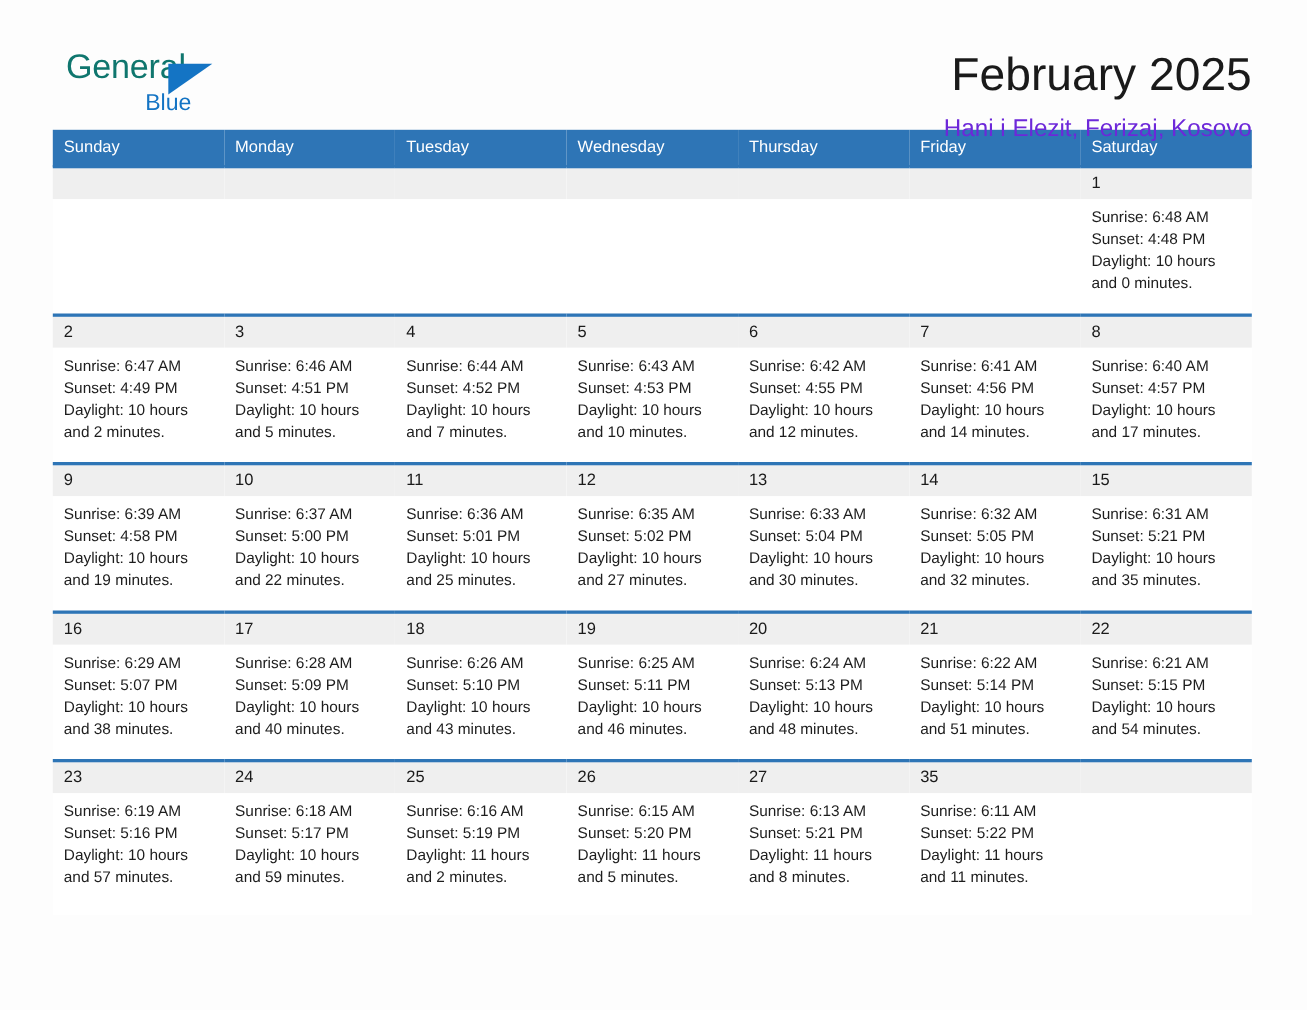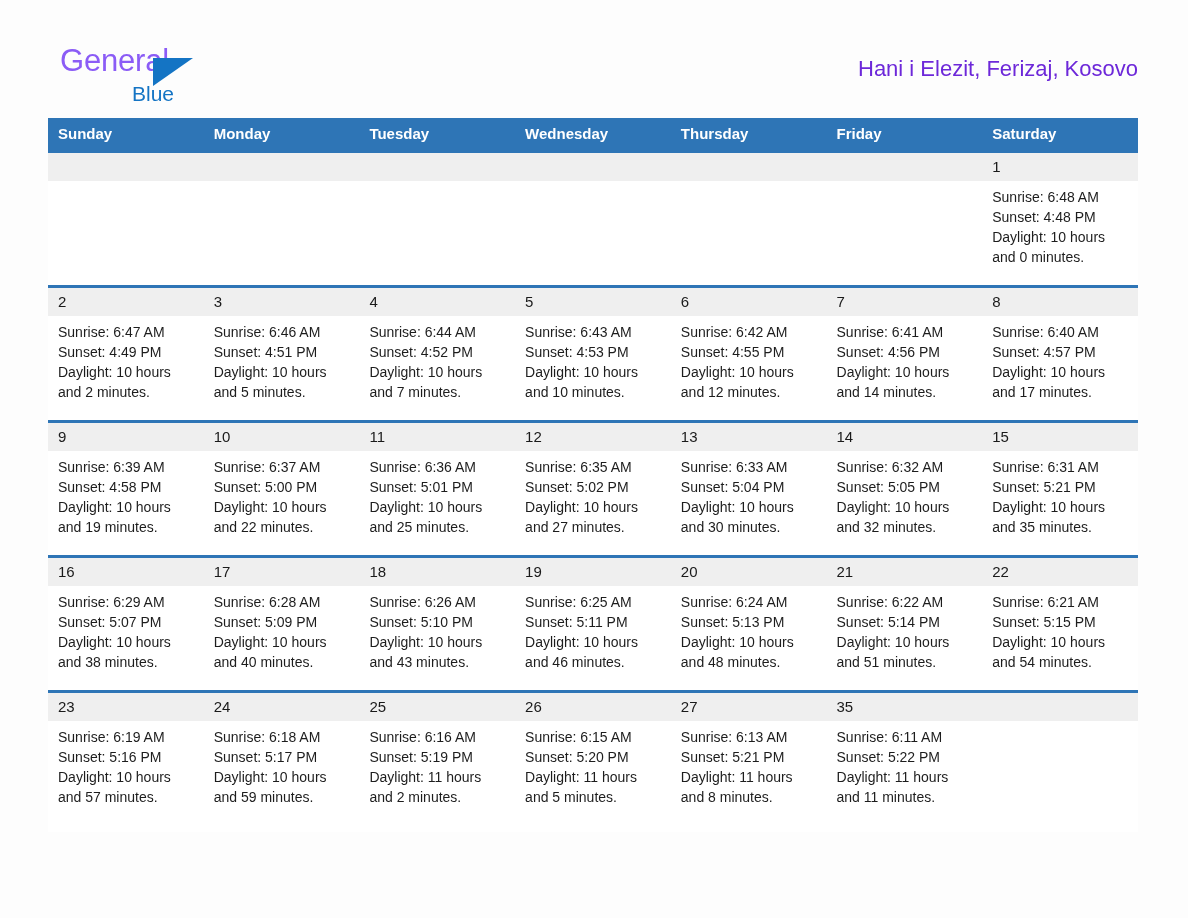--- a/index.html
+++ b/index.html
@@ -34,21 +34,21 @@
   }
   .brand {
     position: relative;
     width: 200px;
     height: 74px;
     padding-left: 12px;
     box-sizing: border-box;
   }
   .brand-general {
     font-size: 31px;
-    color: #8b5cf6;
+    color: #0f766e;
     letter-spacing: -0.2px;
     line-height: 34px;
     display: block;
   }
   .brand-blue {
     font-size: 21px;
     color: #1474c4;
     line-height: 30px;
     display: block;
     margin-left: 72px;
@@ -88,21 +88,21 @@
     border-collapse: collapse;
     table-layout: fixed;
     margin-top: 14px;
   }
   .calendar col { width: 155.7px; }
 
   thead th {
     background: #2e75b6;
     color: #ffffff;
     font-size: 15px;
-    font-weight: bold;
+    font-weight: normal;
     text-align: left;
     padding: 6px 0 7px 10px;
     height: 19px;
     vertical-align: middle;
   }
 
   tbody tr { height: 135px; }
   tbody tr.short { height: 140px; margin-top: 40px; }
 
   td.cell {
@@ -135,20 +135,21 @@
 
   <div class="top">
 
     <div class="brand">
       <span class="brand-general">General</span>
       <span class="brand-triangle"></span>
       <span class="brand-blue">Blue</span>
     </div>
 
     <div class="titles">
+      <h1 class="month-title">February 2025</h1>
       <h2 class="location-title">Hani i Elezit, Ferizaj, Kosovo</h2>
     </div>
 
   </div>
 
   <table class="calendar">
     <colgroup>
       <col>
         <col>
         <col>

